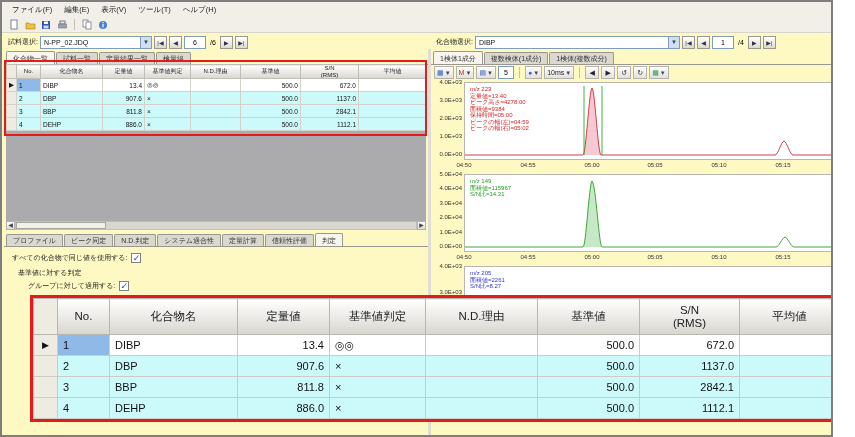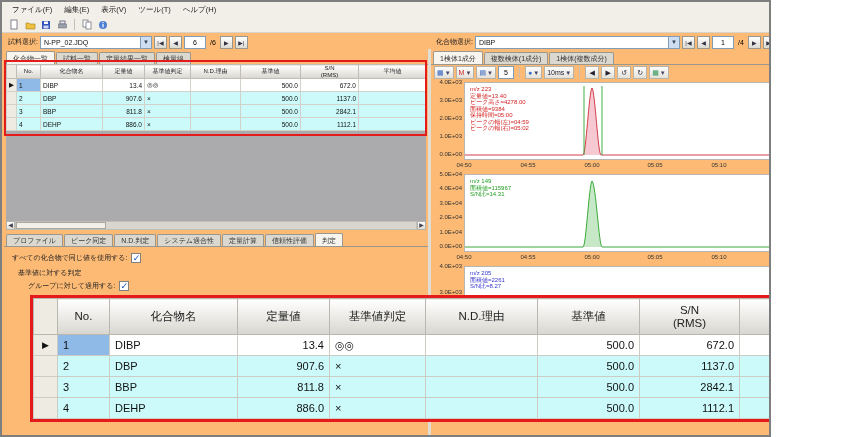--- a/index.html
+++ b/index.html
@@ -1,18 +1,18 @@
 <!DOCTYPE html>
 <html><head>
 <meta charset="utf-8">
 <style>
   * { box-sizing:border-box; margin:0; padding:0; }
   body { background:#ffffff; font-family:"Liberation Sans","DejaVu Sans",sans-serif; }
-  #win { position:relative; width:771px; height:437px; border:2px solid #7e7e7e;
-         background:#fdba74; overflow:hidden; }
+  #win { position:relative; width:833px; height:437px; border:2px solid #7e7e7e;
+         background:#fef9c3; overflow:hidden; }
   .abs { position:absolute; }
 
   
   #menubar { left:0; top:0; right:0; height:15px; display:flex; align-items:center;
              padding-left:4px; background:#f1efe7; }
   .mitem { font-size:7.5px; padding:1px 6px; color:#222; white-space:nowrap; }
   #toolbar { left:0; top:15px; right:0; height:16px; display:flex; align-items:center;
              gap:2px; padding-left:5px; background:#f1efe7; border-bottom:1px solid #d7d5cb; }
   .tbtn { width:14px; height:13px; display:flex; align-items:center; justify-content:center; }
   .tsep { width:1px; height:11px; background:#c2c0b6; margin:0 3px; }

